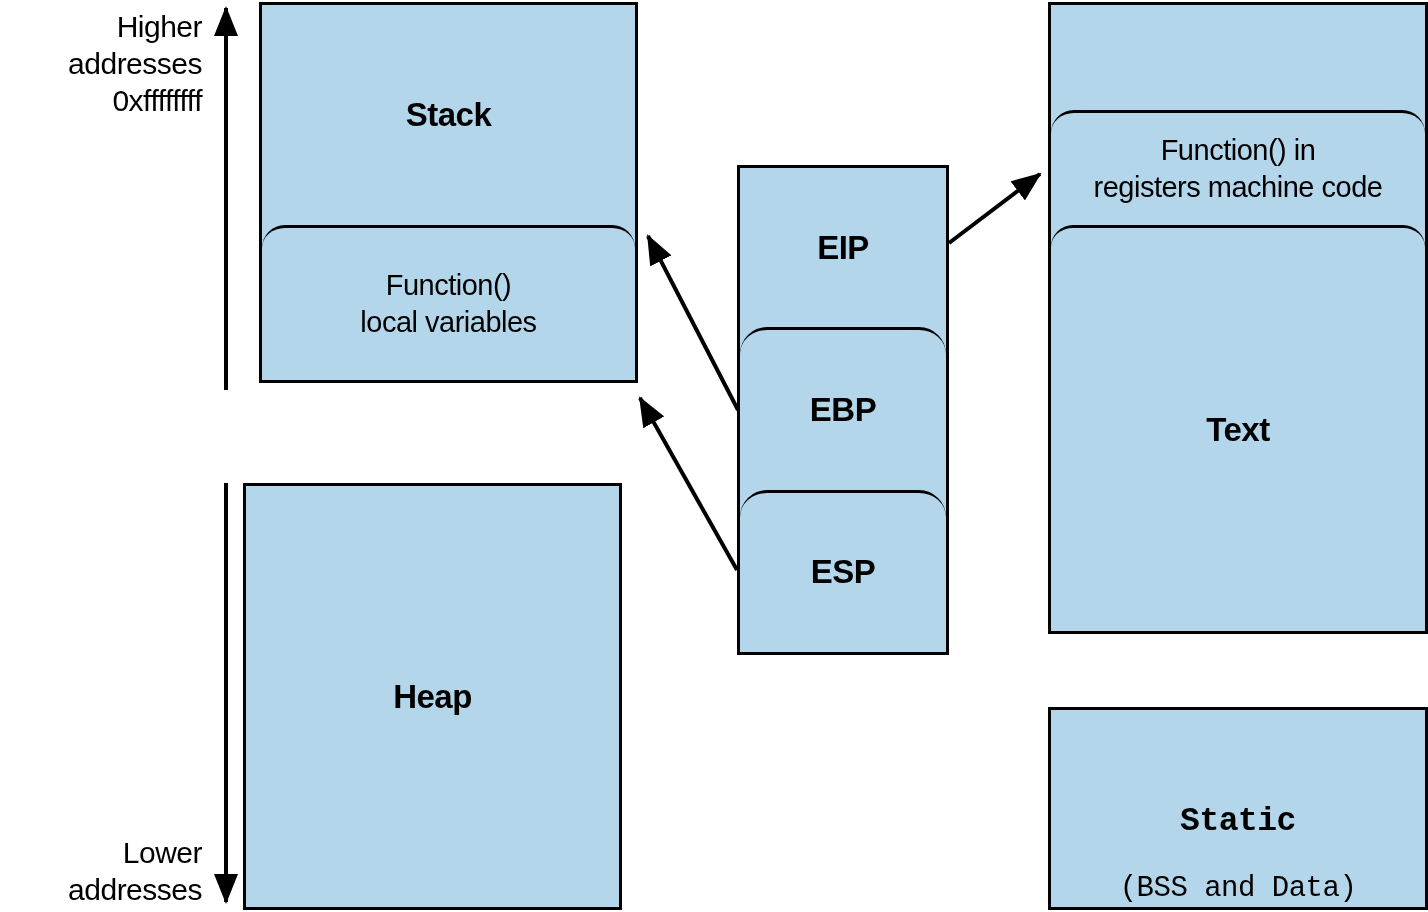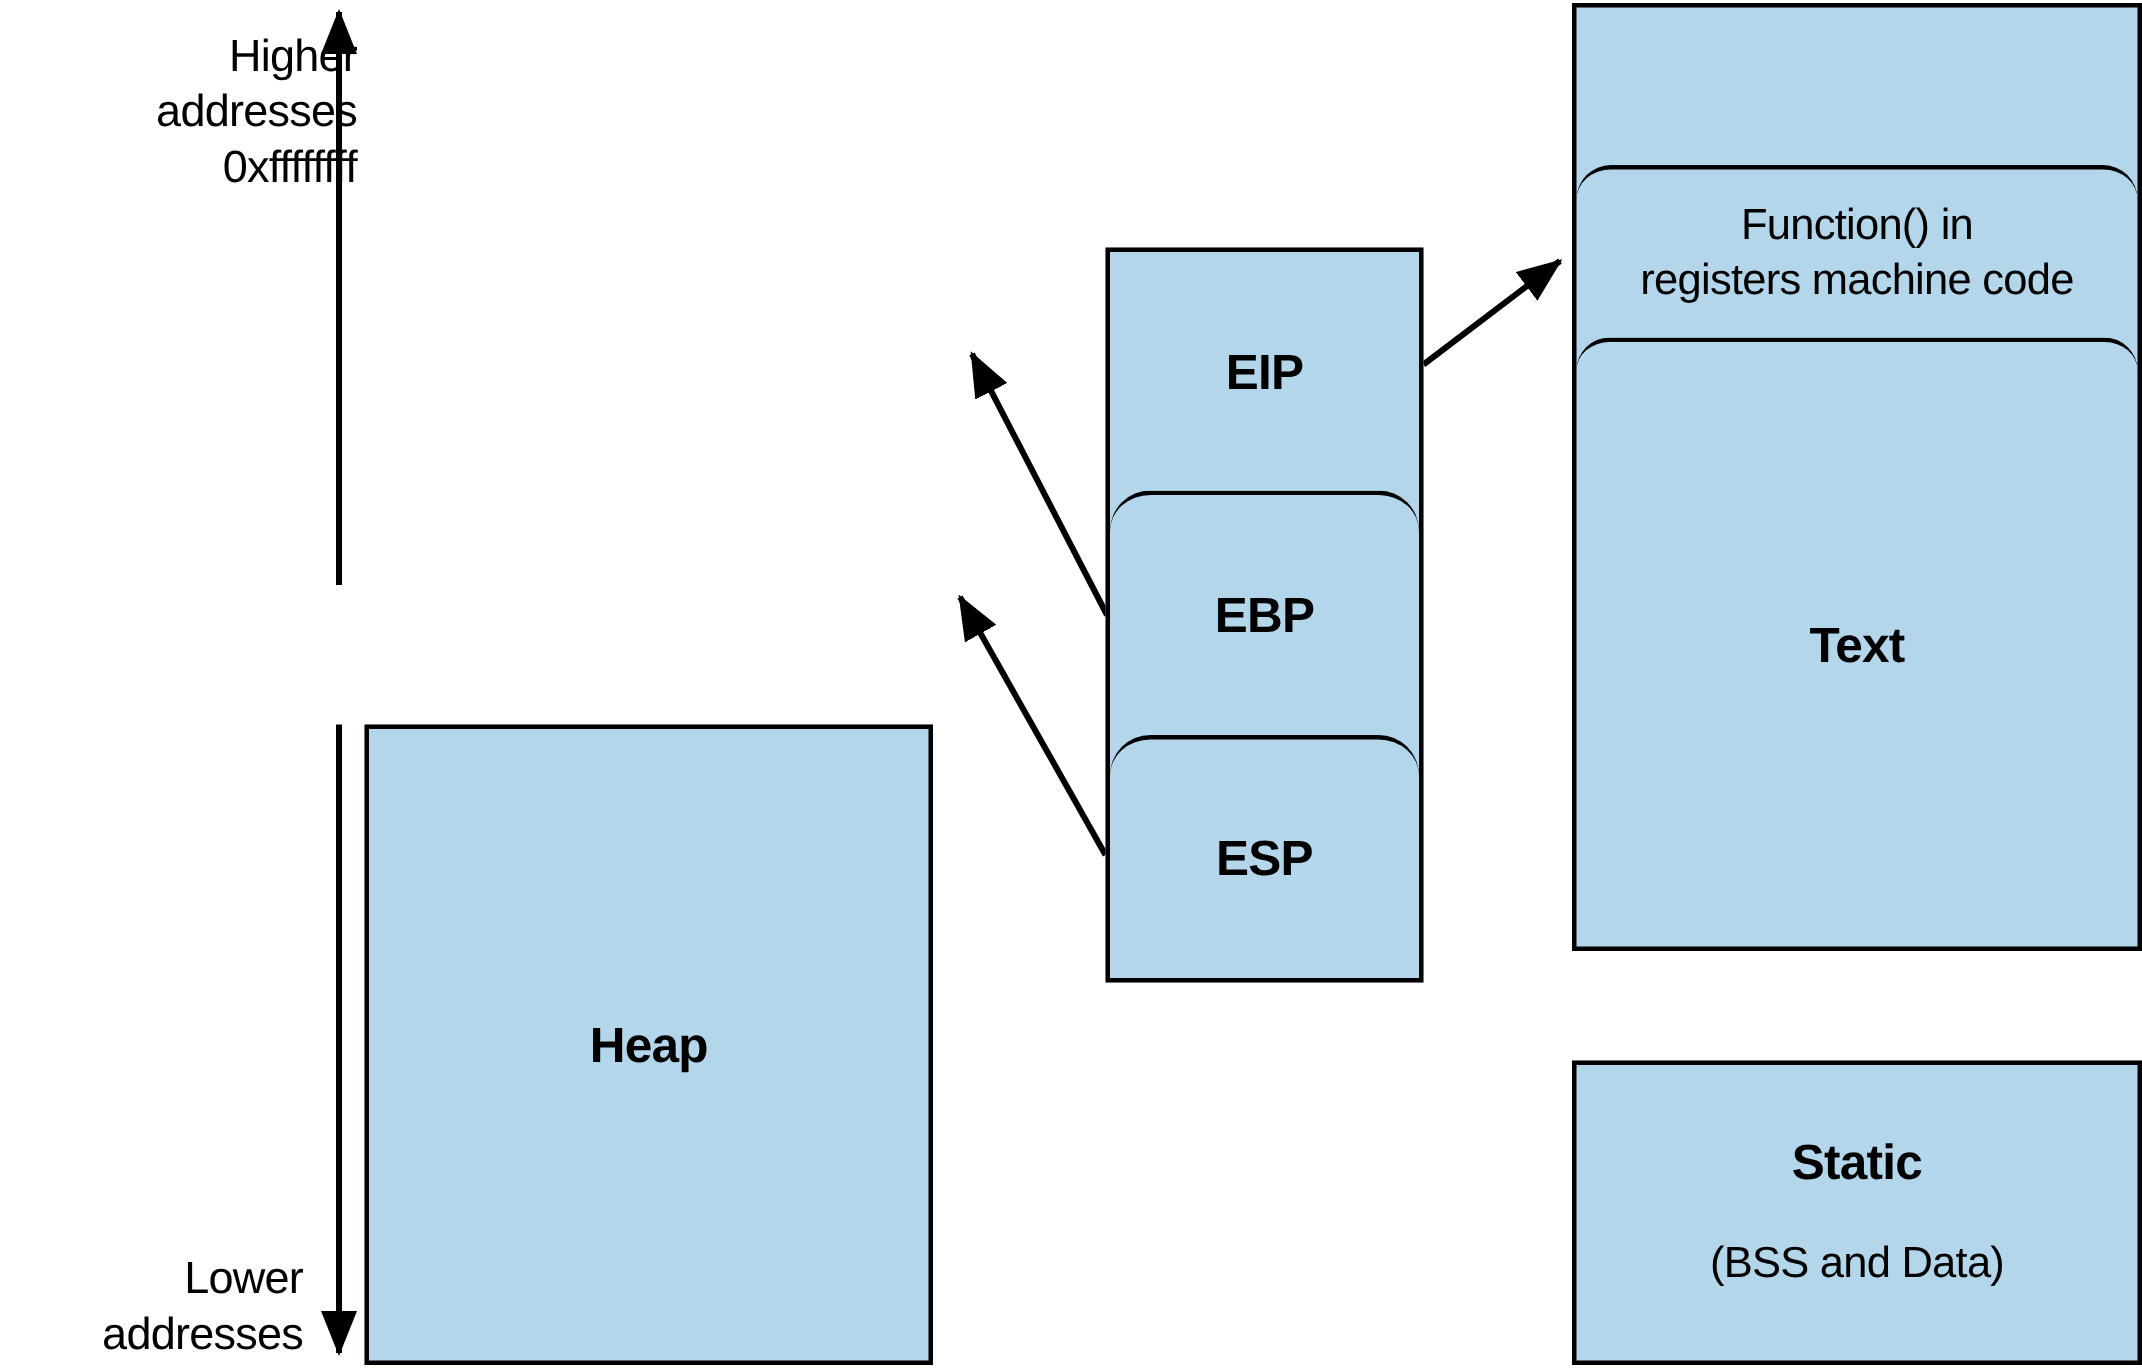--- a/index.html
+++ b/index.html
@@ -58,32 +58,32 @@
   .registers-box { left: 737px; top: 165px; width: 212px; height: 490px; }
   .registers-box .cell { flex: 1; border-radius: 27px; }
 
   .text-box { left: 1048px; top: 2px; width: 380px; height: 632px; }
   .text-box .cell-empty { height: 105px; }
   .text-box .cell-func { height: 115px; }
   .text-box .cell-title { flex: 1; border-radius: 22px; }
 
   .static-box {
     left: 1048px; top: 707px; width: 380px; height: 203px;
-    align-items: center; justify-content: center; gap: 30px;
+    align-items: center; justify-content: flex-end; gap: 30px; font-family: Liberation Mono, monospace;
   }
 
   .addr-label {
     position: absolute;
     left: 0;
     width: 202px;
     text-align: right;
     font-size: 30px;
     line-height: 37px;
   }
-  .addr-top { top: 19px; margin-left: 36px; }
+  .addr-top { top: 8px; }
   .addr-bottom { top: 834px; }
 
   .reg-heading {
     position: absolute;
     left: 693px;
     top: 66px;
     width: 300px;
     text-align: center;
     font-size: 30px;
     line-height: 40px;
@@ -110,20 +110,27 @@
   <div class="addr-label addr-top">
     <div>Higher addresses</div>
     <div>0xffffffff</div>
   </div>
 
   <div class="addr-label addr-bottom">
     <div>Lower addresses</div>
     <div>0x00000000</div>
   </div>
 
+  <div class="box stack-box">
+    <div class="cell cell-top bold-title">Stack</div>
+    <div class="cell cell-bottom body-text">
+      <div>Function()</div>
+      <div>local variables</div>
+    </div>
+  </div>
 
   <div class="box heap-box">
     <div class="cell bold-title">Heap</div>
   </div>
 
 
   <div class="box registers-box">
     <div class="cell bold-title">EIP</div>
     <div class="cell bold-title">EBP</div>
     <div class="cell bold-title">ESP</div>

